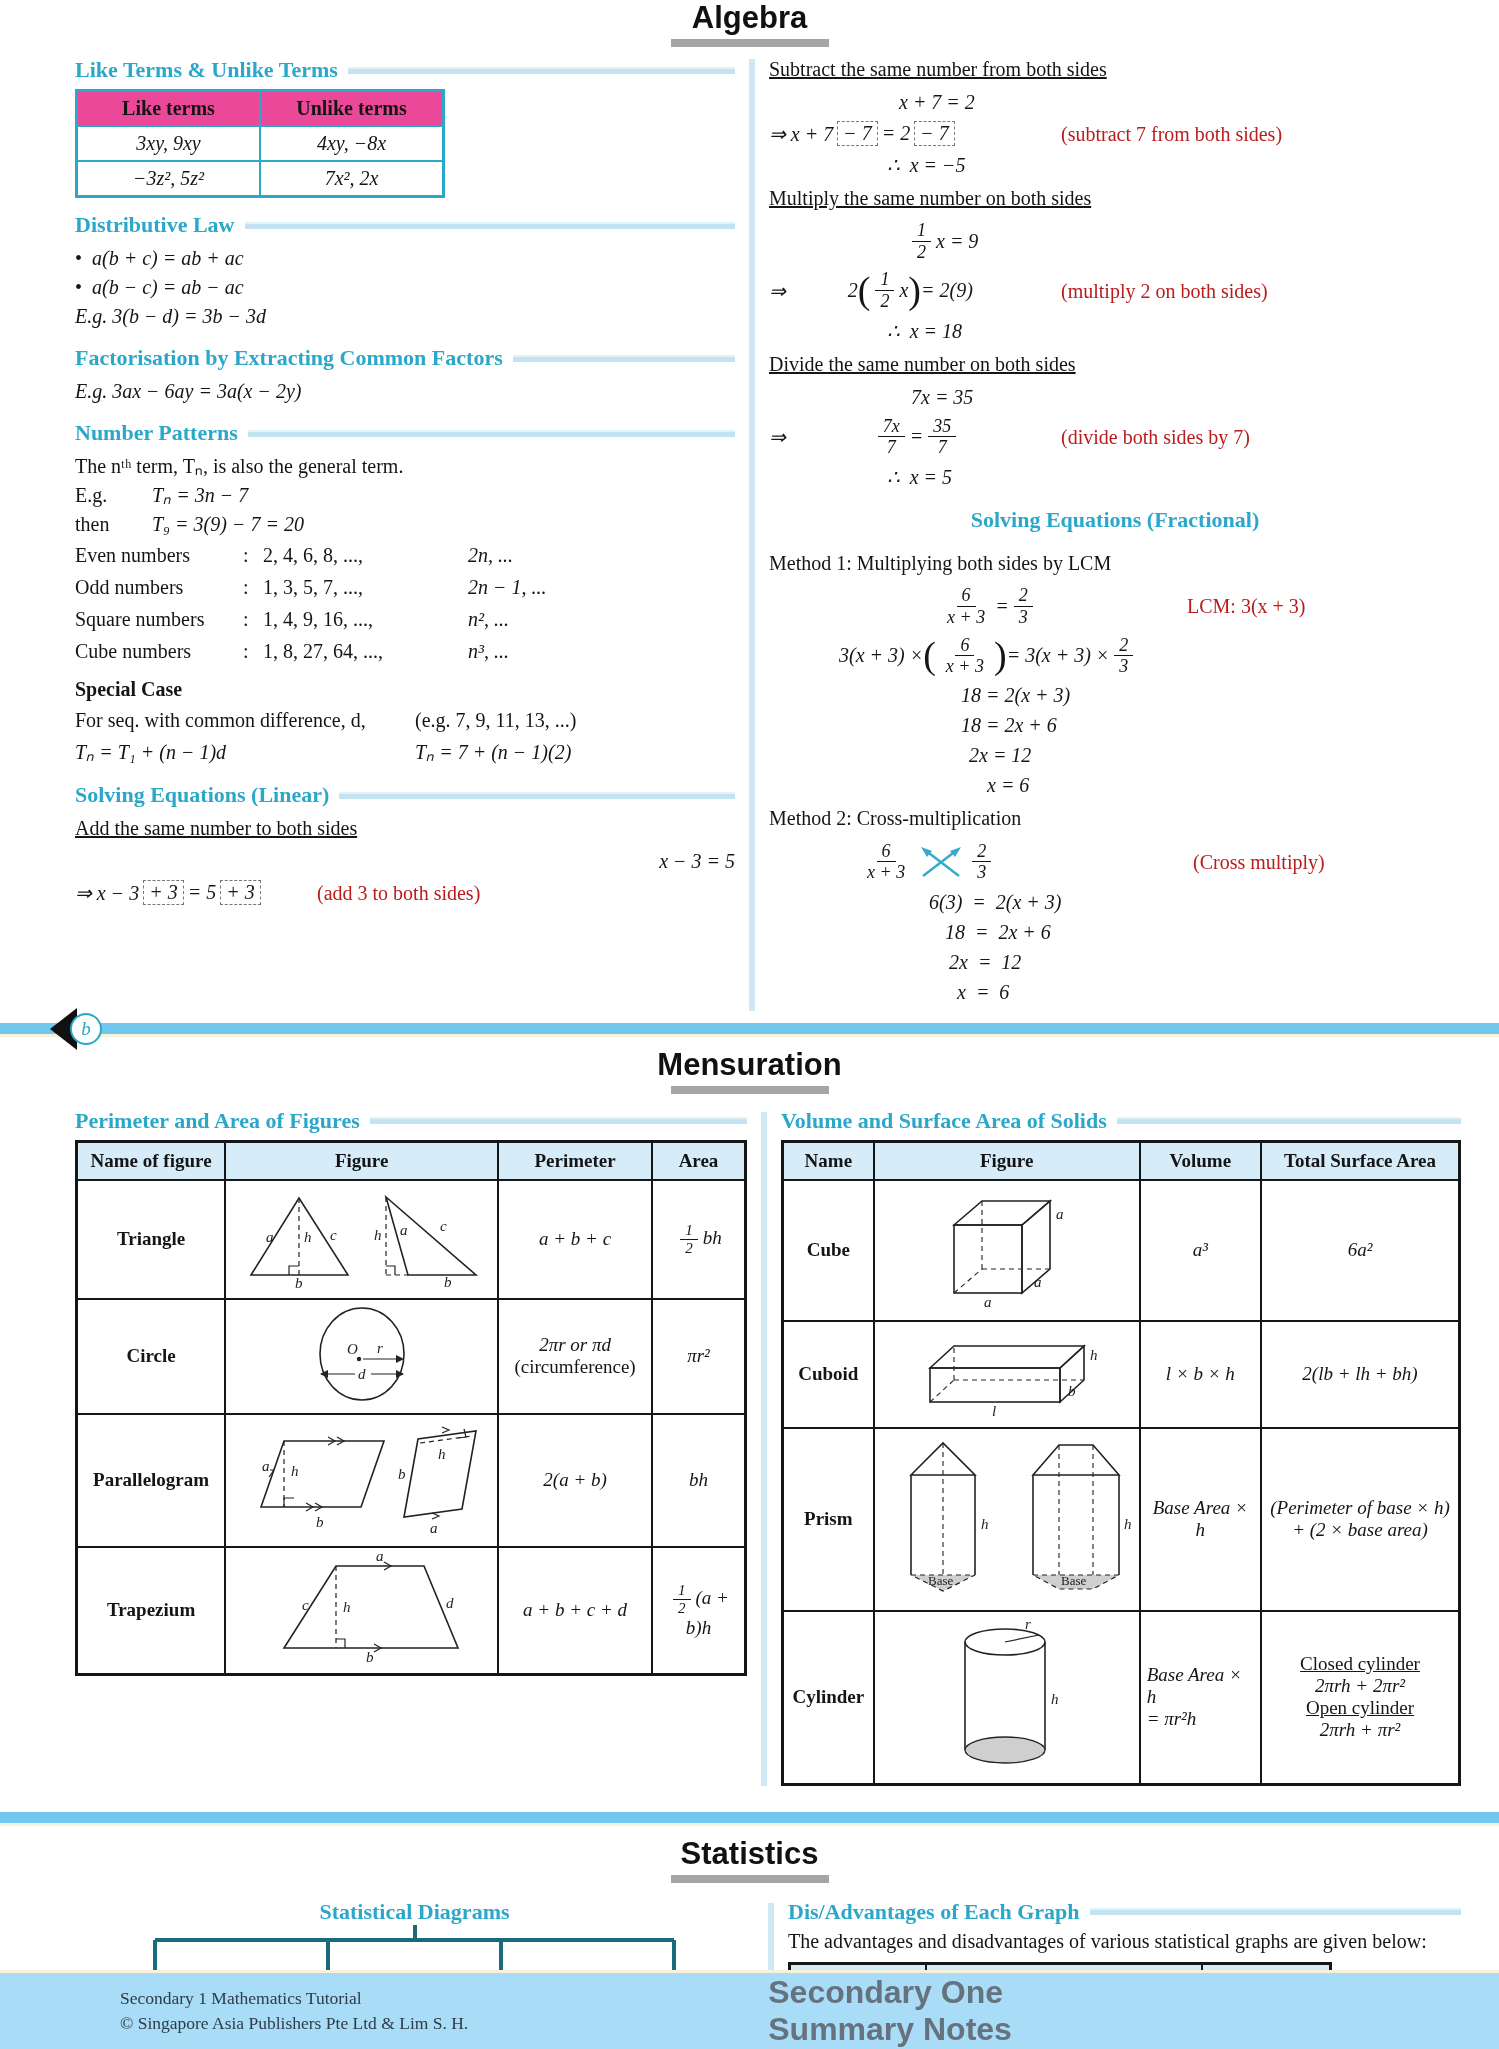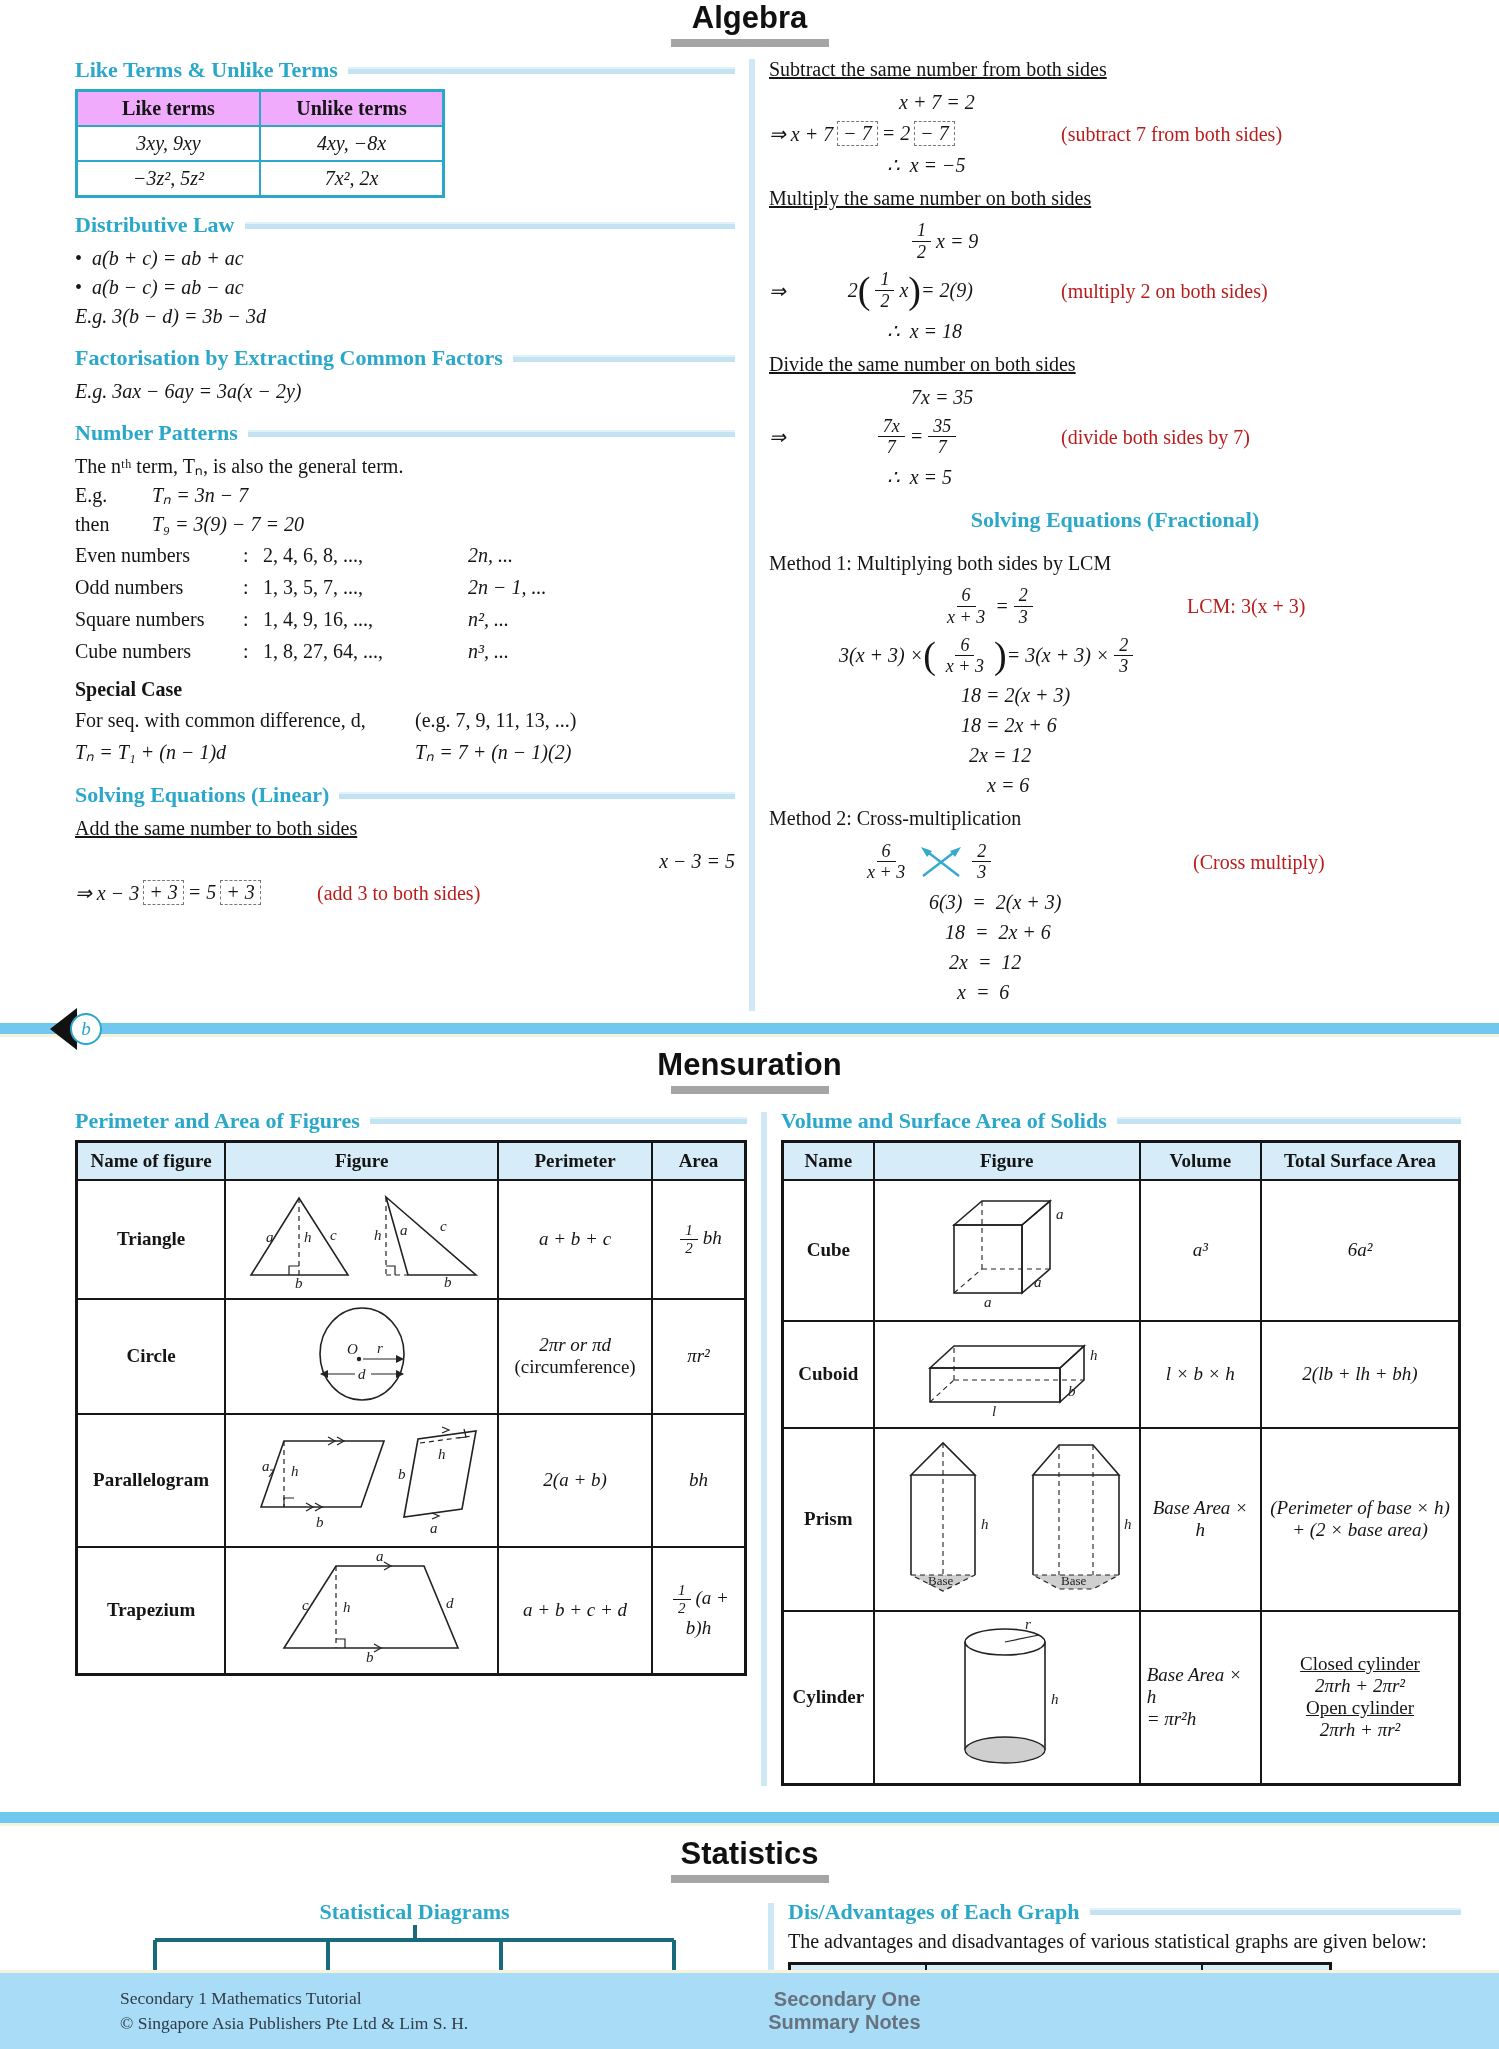--- a/index.html
+++ b/index.html
@@ -35,21 +35,21 @@
   .frac{display:inline-flex;flex-direction:column;align-items:center;vertical-align:middle;
         margin:0 5px;font-size:18px;line-height:1.15;}
   .frac .num{padding:0 5px;border-bottom:1.6px solid #151515;}
   .frac .den{padding:0 5px;}
   .bigpar{font-size:38px;font-weight:400;line-height:.8;font-style:normal;}
 
   
   .lt-table{border-collapse:collapse;margin:6px 0 4px;border:3px solid #2ba7c9;}
   .lt-table th,.lt-table td{border:2px solid #2ba7c9;width:165px;text-align:center;
       padding:5px 8px;font-size:20px;}
-  .lt-table th{background:#f0abfc;}
+  .lt-table th{background:#ec4899;}
 
   
   .seqrow{display:grid;grid-template-columns:168px 20px 205px auto;font-size:20px;line-height:1.6;}
   .two{display:grid;grid-template-columns:340px auto;font-size:20px;line-height:1.6;}
 
   
   .divider{position:relative;height:36px;}
   .divider .band{position:absolute;left:0;right:0;top:12px;height:11px;background:#70c8ee;
                  border-bottom:3px solid #f6f2dc;}
   .marker-tri{position:absolute;left:50px;top:-3px;width:0;height:0;
@@ -70,22 +70,22 @@
   .diag-box{width:160px;flex:0 0 auto;border:3px solid #196a7a;background:#fff;}
   .diag-title{border-bottom:3px solid #196a7a;text-align:center;font-weight:bold;font-size:19px;
       padding:4px 2px;}
   .a-table{border-collapse:collapse;border:3px solid #161616;margin-top:6px;}
   .a-table th{background:#d6ecf9;border:2px solid #161616;padding:5px 8px;font-size:19px;text-align:left;}
 
   
   .footer{position:absolute;left:0;right:0;bottom:0;height:76px;background:#a9dcf7;
       border-top:3px solid #f6f2dc;display:flex;align-items:center;}
   .foot-left{margin-left:120px;font-size:17.5px;color:#2f3b46;line-height:1.45;}
-  .brand{margin-left:300px;text-align:right;font-family:"Liberation Sans",sans-serif;
-      font-weight:bold;font-size:20px;color:#67727f;line-height:1.15;}
+  .brand{margin-left:300px;text-align:left;font-family:"Liberation Sans",sans-serif;
+      font-weight:bold;font-size:32px;color:#67727f;line-height:1.15;}
 
   svg text{font-family:"Liberation Serif",serif;}
   .svglab{font-style:italic;font-size:15px;fill:#222;}
   .svgsm{font-size:13px;fill:#222;}
 </style>
 </head>
 <body>
 
 <div class="page">
 

